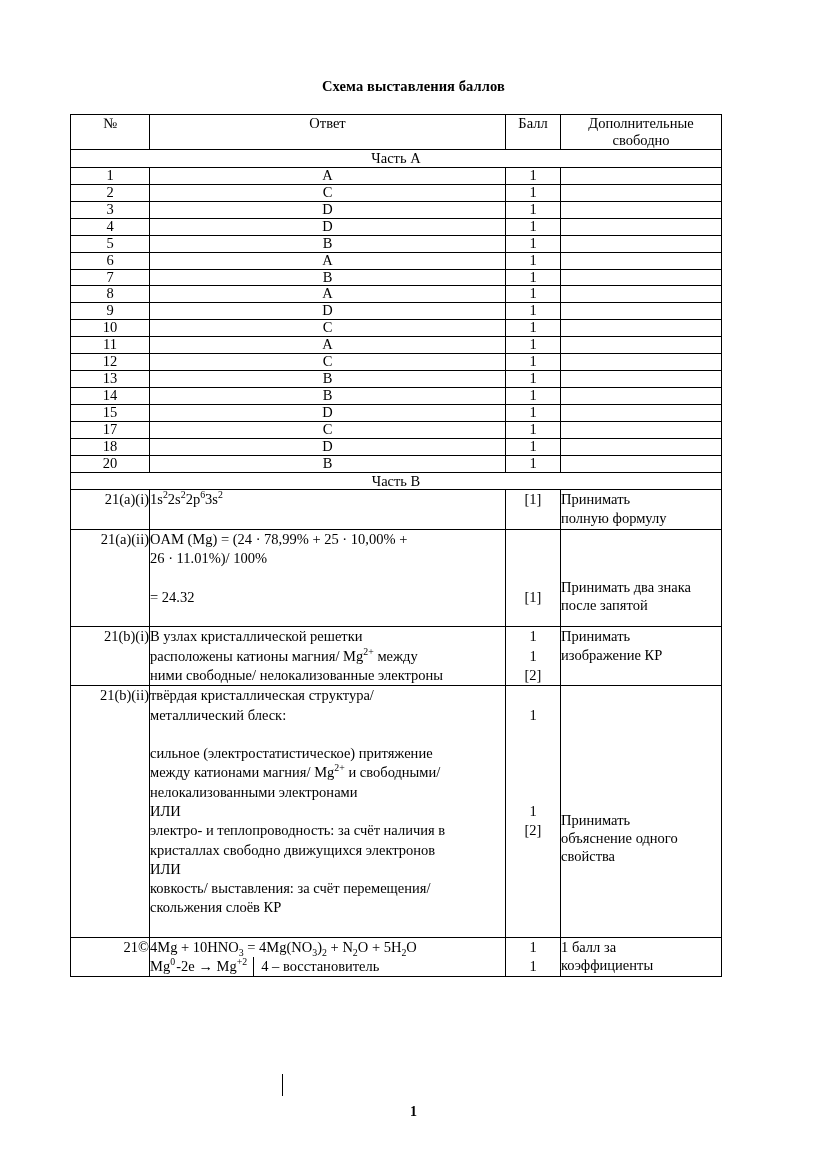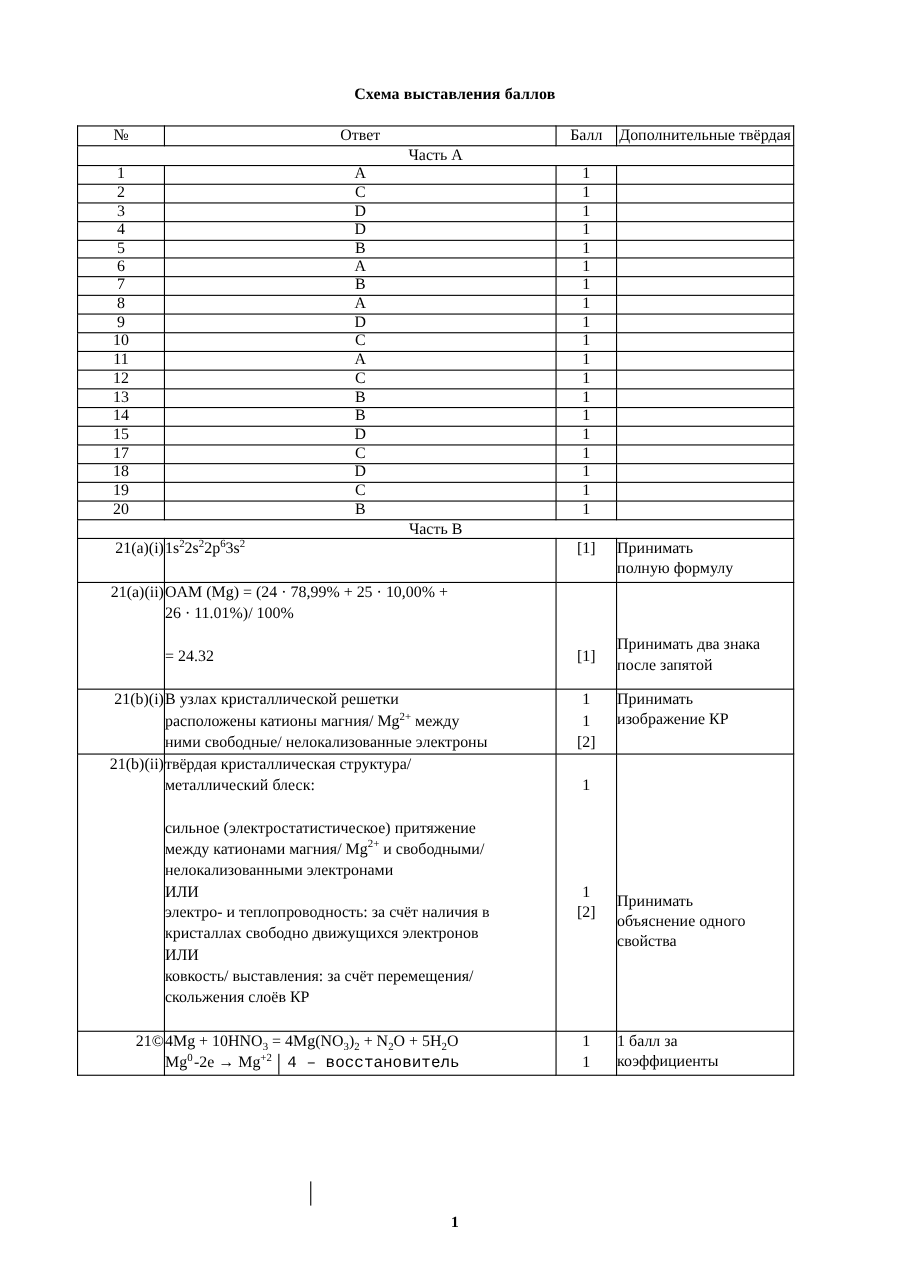--- a/index.html
+++ b/index.html
@@ -113,21 +113,20 @@
   sub { font-size: 0.68em; vertical-align: sub; line-height: 0; }
 
   .half-line { display: block; height: 0.62em; }
 
   .eqline { white-space: nowrap; }
   .redox-split {
     display: inline-block;
     border-left: 1px solid #000;
     padding-left: 7px;
     margin-left: 6px;
-    font-family: Liberation Mono, monospace;
   }
   .tail-rule {
     position: absolute;
     left: 282px;
     top: 1074px;
     width: 0;
     height: 22px;
     border-left: 1px solid #000000;
   }
   .page-number {
@@ -152,21 +151,21 @@
       <col class="c-num">
         <col class="c-ans">
         <col class="c-mark">
         <col class="c-note">
     </colgroup>
     <tbody>
       <tr>
         <td class="hd">№</td>
         <td class="hd">Ответ</td>
         <td class="hd">Балл</td>
-        <td class="hd">Дополнительные твёрдая</td>
+        <td class="hd">Дополнительные свободно</td>
       </tr>
 
       <tr>
         <td class="part-hd" colspan="4">Часть А</td>
       </tr>
 
       <tr>
           <td class="rnum">1</td>
           <td class="rans">A</td>
           <td class="rmark">1</td>
@@ -258,26 +257,20 @@
         </tr>
       <tr>
           <td class="rnum">17</td>
           <td class="rans">C</td>
           <td class="rmark">1</td>
           <td class="rnote"></td>
         </tr>
       <tr>
           <td class="rnum">18</td>
           <td class="rans">D</td>
-          <td class="rmark">1</td>
-          <td class="rnote"></td>
-        </tr>
-      <tr>
-          <td class="rnum">19</td>
-          <td class="rans">C</td>
           <td class="rmark">1</td>
           <td class="rnote"></td>
         </tr>
       <tr>
           <td class="rnum">20</td>
           <td class="rans">B</td>
           <td class="rmark">1</td>
           <td class="rnote"></td>
         </tr>
 

